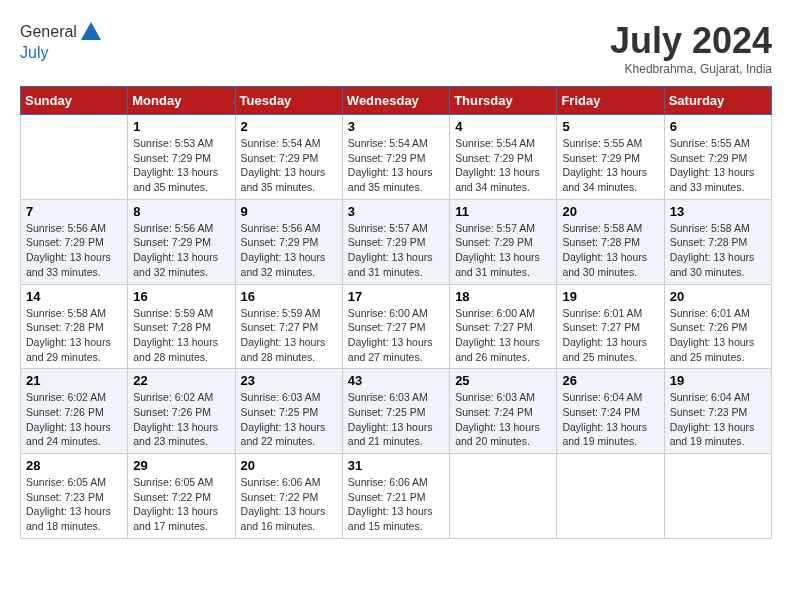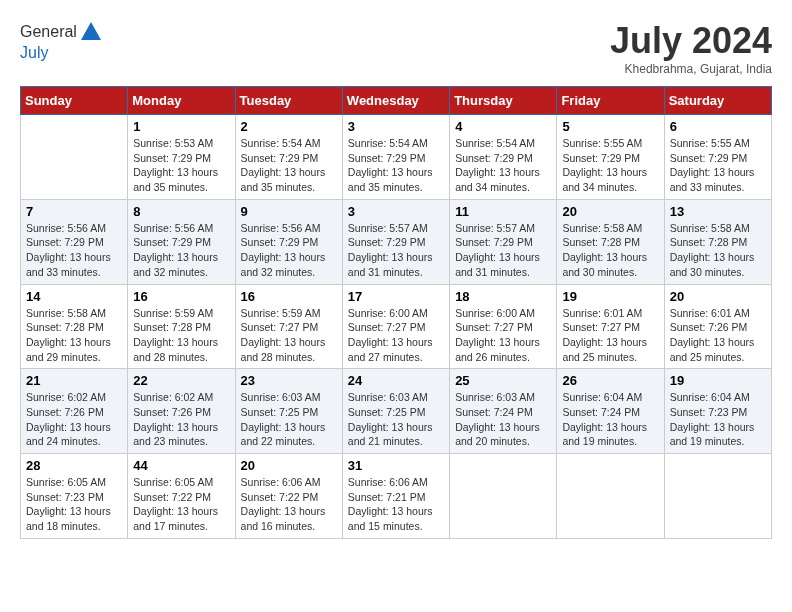--- a/index.html
+++ b/index.html
@@ -274,21 +274,21 @@
 and 23 minutes.</div>
         </td>
         <td>
           <div class="day-number">23</div>
           <div class="day-info" style="white-space: pre-line;">Sunrise: 6:03 AM
 Sunset: 7:25 PM
 Daylight: 13 hours
 and 22 minutes.</div>
         </td>
         <td>
-          <div class="day-number">24</div>
+          <div class="day-number">43</div>
           <div class="day-info" style="white-space: pre-line;">Sunrise: 6:03 AM
 Sunset: 7:25 PM
 Daylight: 13 hours
 and 21 minutes.</div>
         </td>
         <td>
           <div class="day-number">25</div>
           <div class="day-info" style="white-space: pre-line;">Sunrise: 6:03 AM
 Sunset: 7:24 PM
 Daylight: 13 hours
@@ -311,21 +311,21 @@
       </tr>
       <tr>
         <td>
           <div class="day-number">28</div>
           <div class="day-info" style="white-space: pre-line;">Sunrise: 6:05 AM
 Sunset: 7:23 PM
 Daylight: 13 hours
 and 18 minutes.</div>
         </td>
         <td>
-          <div class="day-number">44</div>
+          <div class="day-number">29</div>
           <div class="day-info" style="white-space: pre-line;">Sunrise: 6:05 AM
 Sunset: 7:22 PM
 Daylight: 13 hours
 and 17 minutes.</div>
         </td>
         <td>
           <div class="day-number">20</div>
           <div class="day-info" style="white-space: pre-line;">Sunrise: 6:06 AM
 Sunset: 7:22 PM
 Daylight: 13 hours

